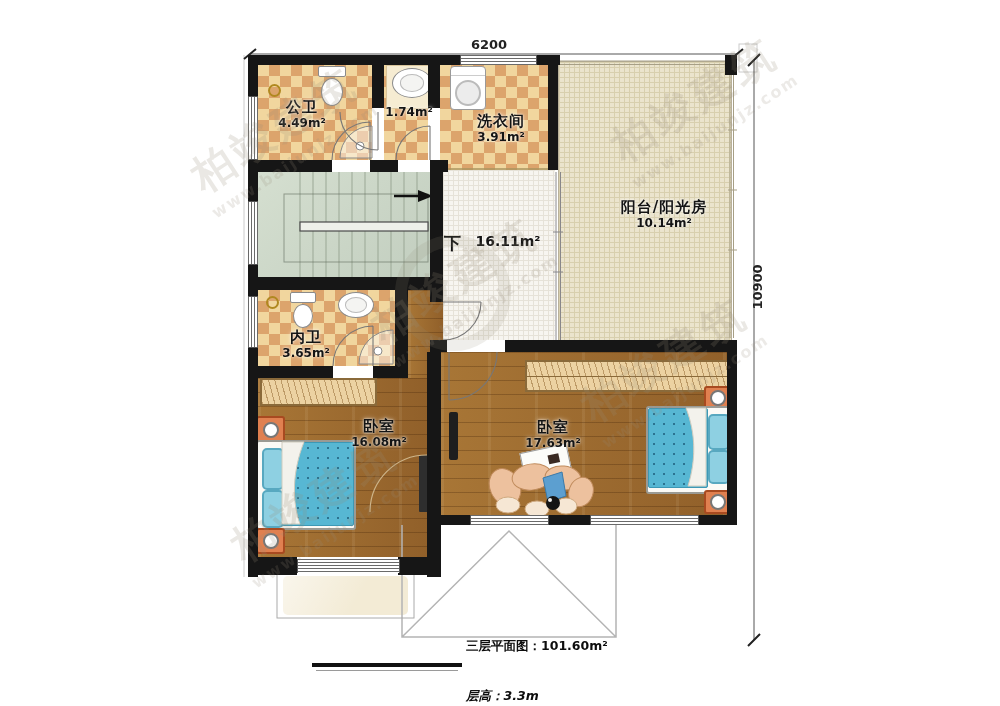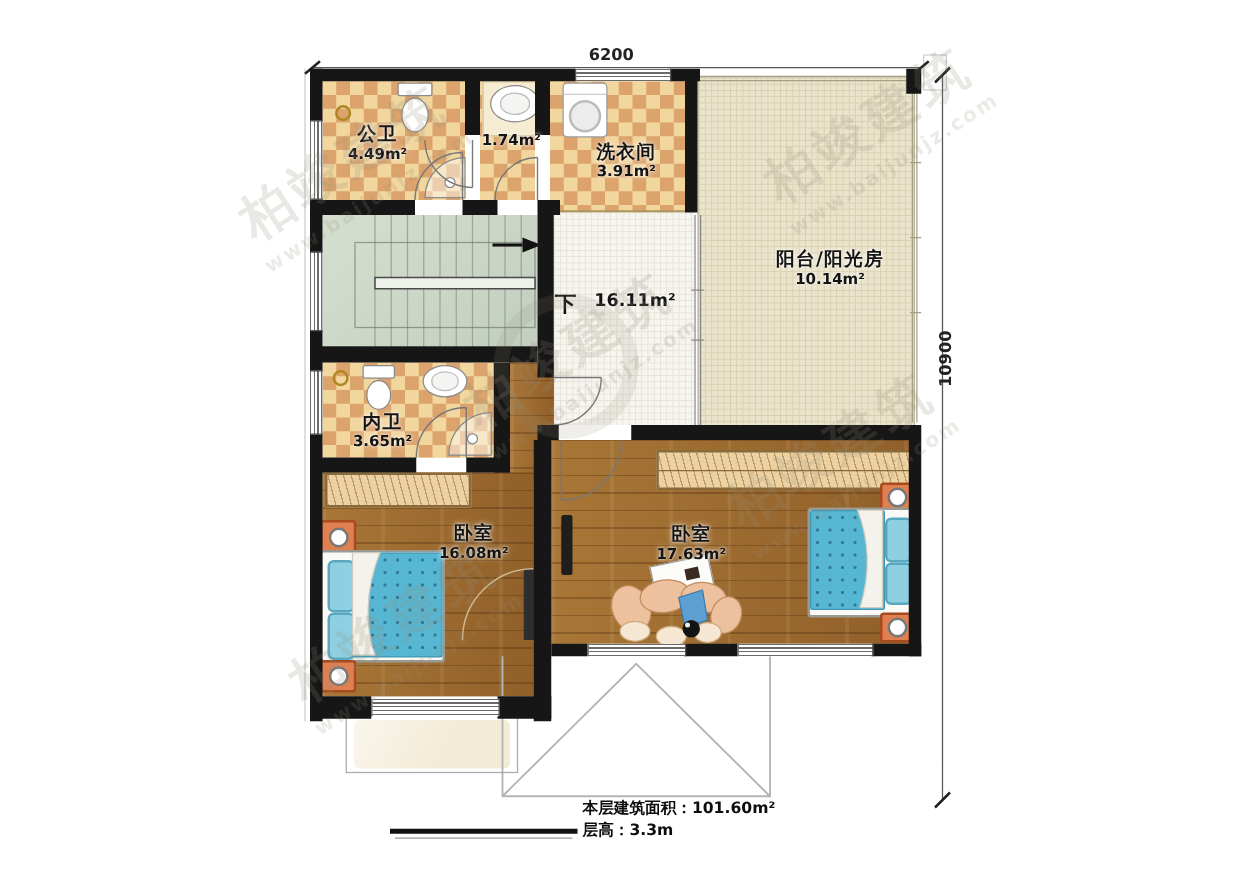--- a/index.html
+++ b/index.html
@@ -298,19 +298,19 @@
     </div>
   <div class="wm" style="left:170px;top:470px;width:300px;">
     <span class="b">柏竣建筑</span>
     <span class="u">www.baijunjz.com</span>
     </div>
   <div class="wm-logo" style="left:395px;top:235px;"></div>
 
   <div class="tb-rule1"></div>
   <div class="tb-rule2"></div>
   <div class="tb-info" style="top:638px;">
-    <span>本层建筑面积：</span><span>101.60m²</span>
+    <span>三层平面图：</span><span>101.60m²</span>
   </div>
-  <div class="tb-info" style="top:656px;">
+  <div class="tb-info" style="top:688px;font-style:italic;">
     <span>层高：</span><span>3.3m</span>
   </div>
 
 </div>
 
 </body></html>

